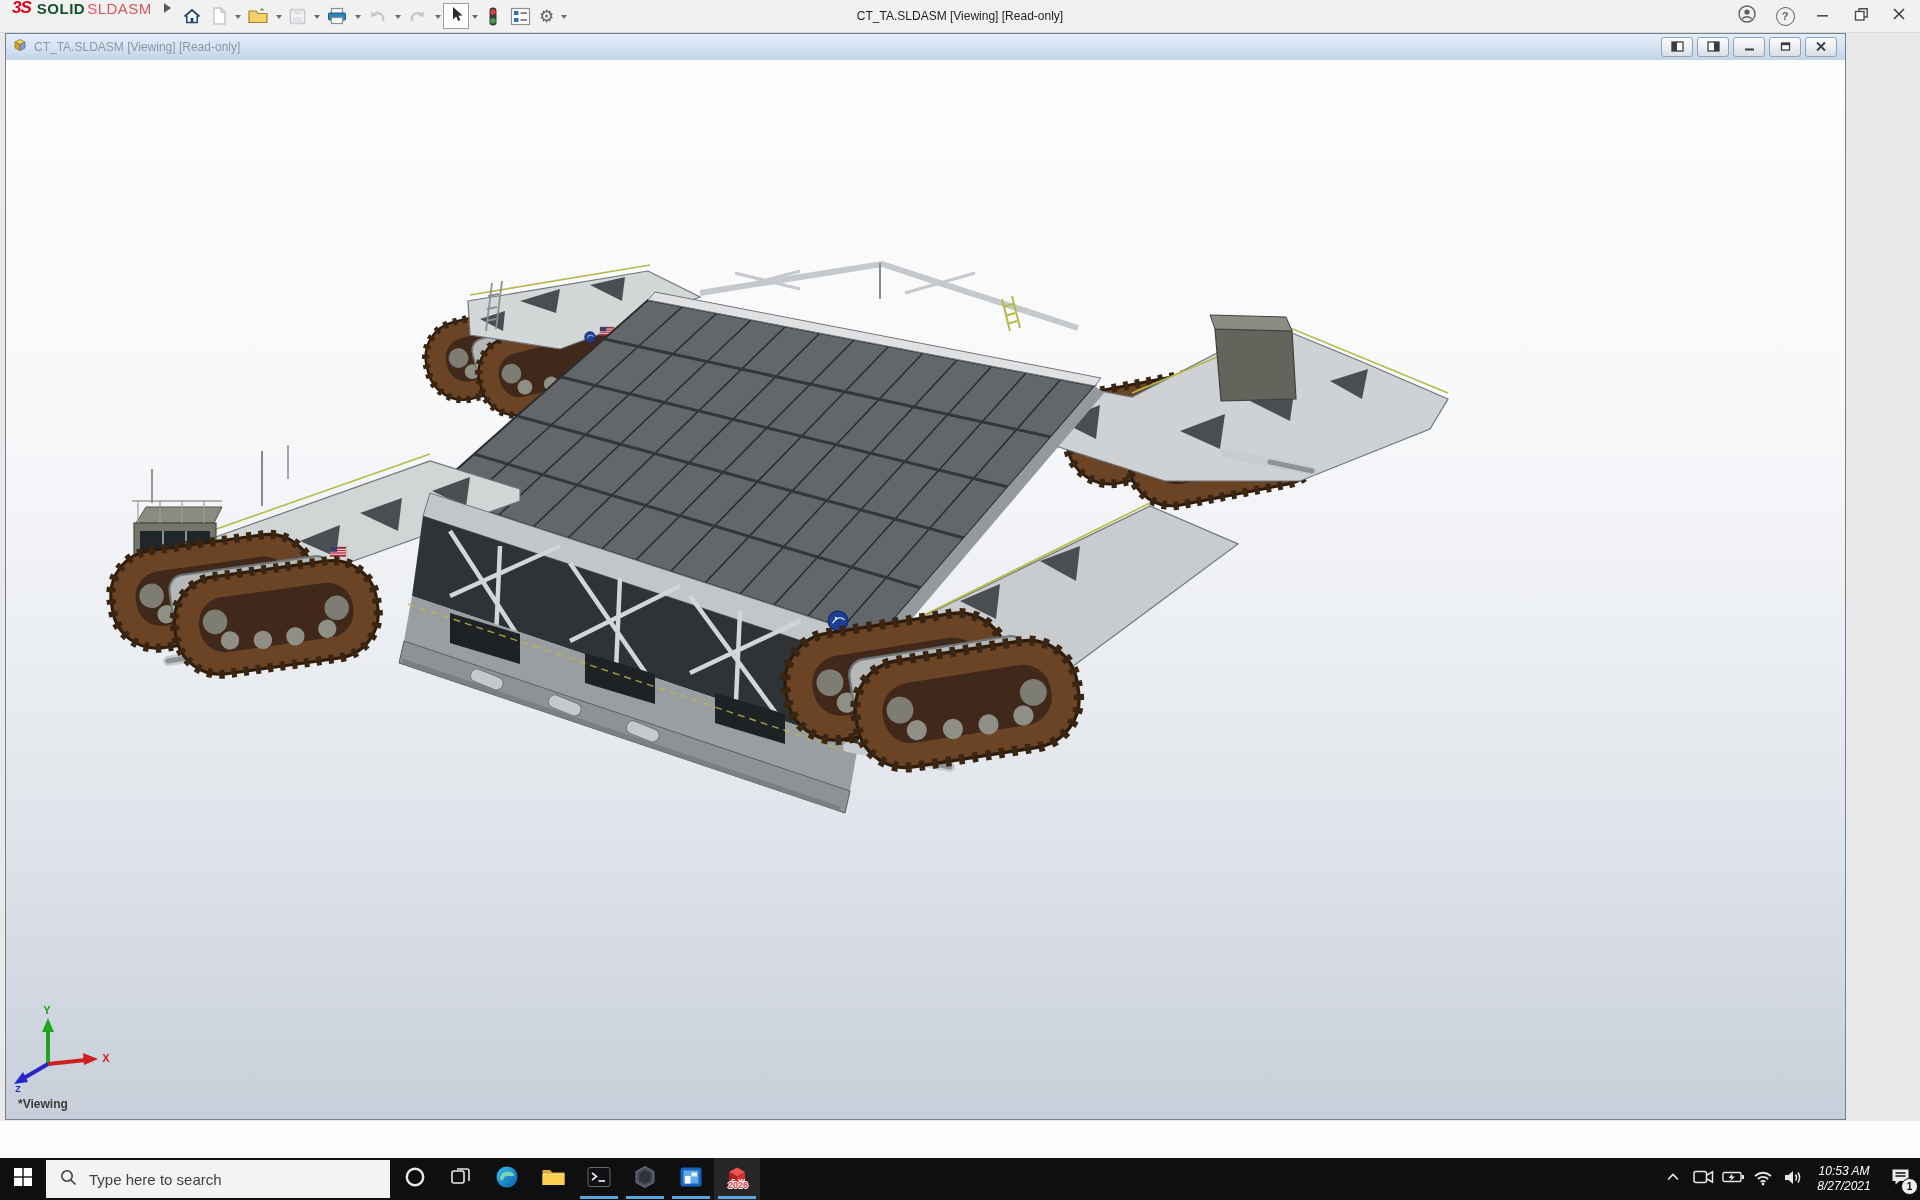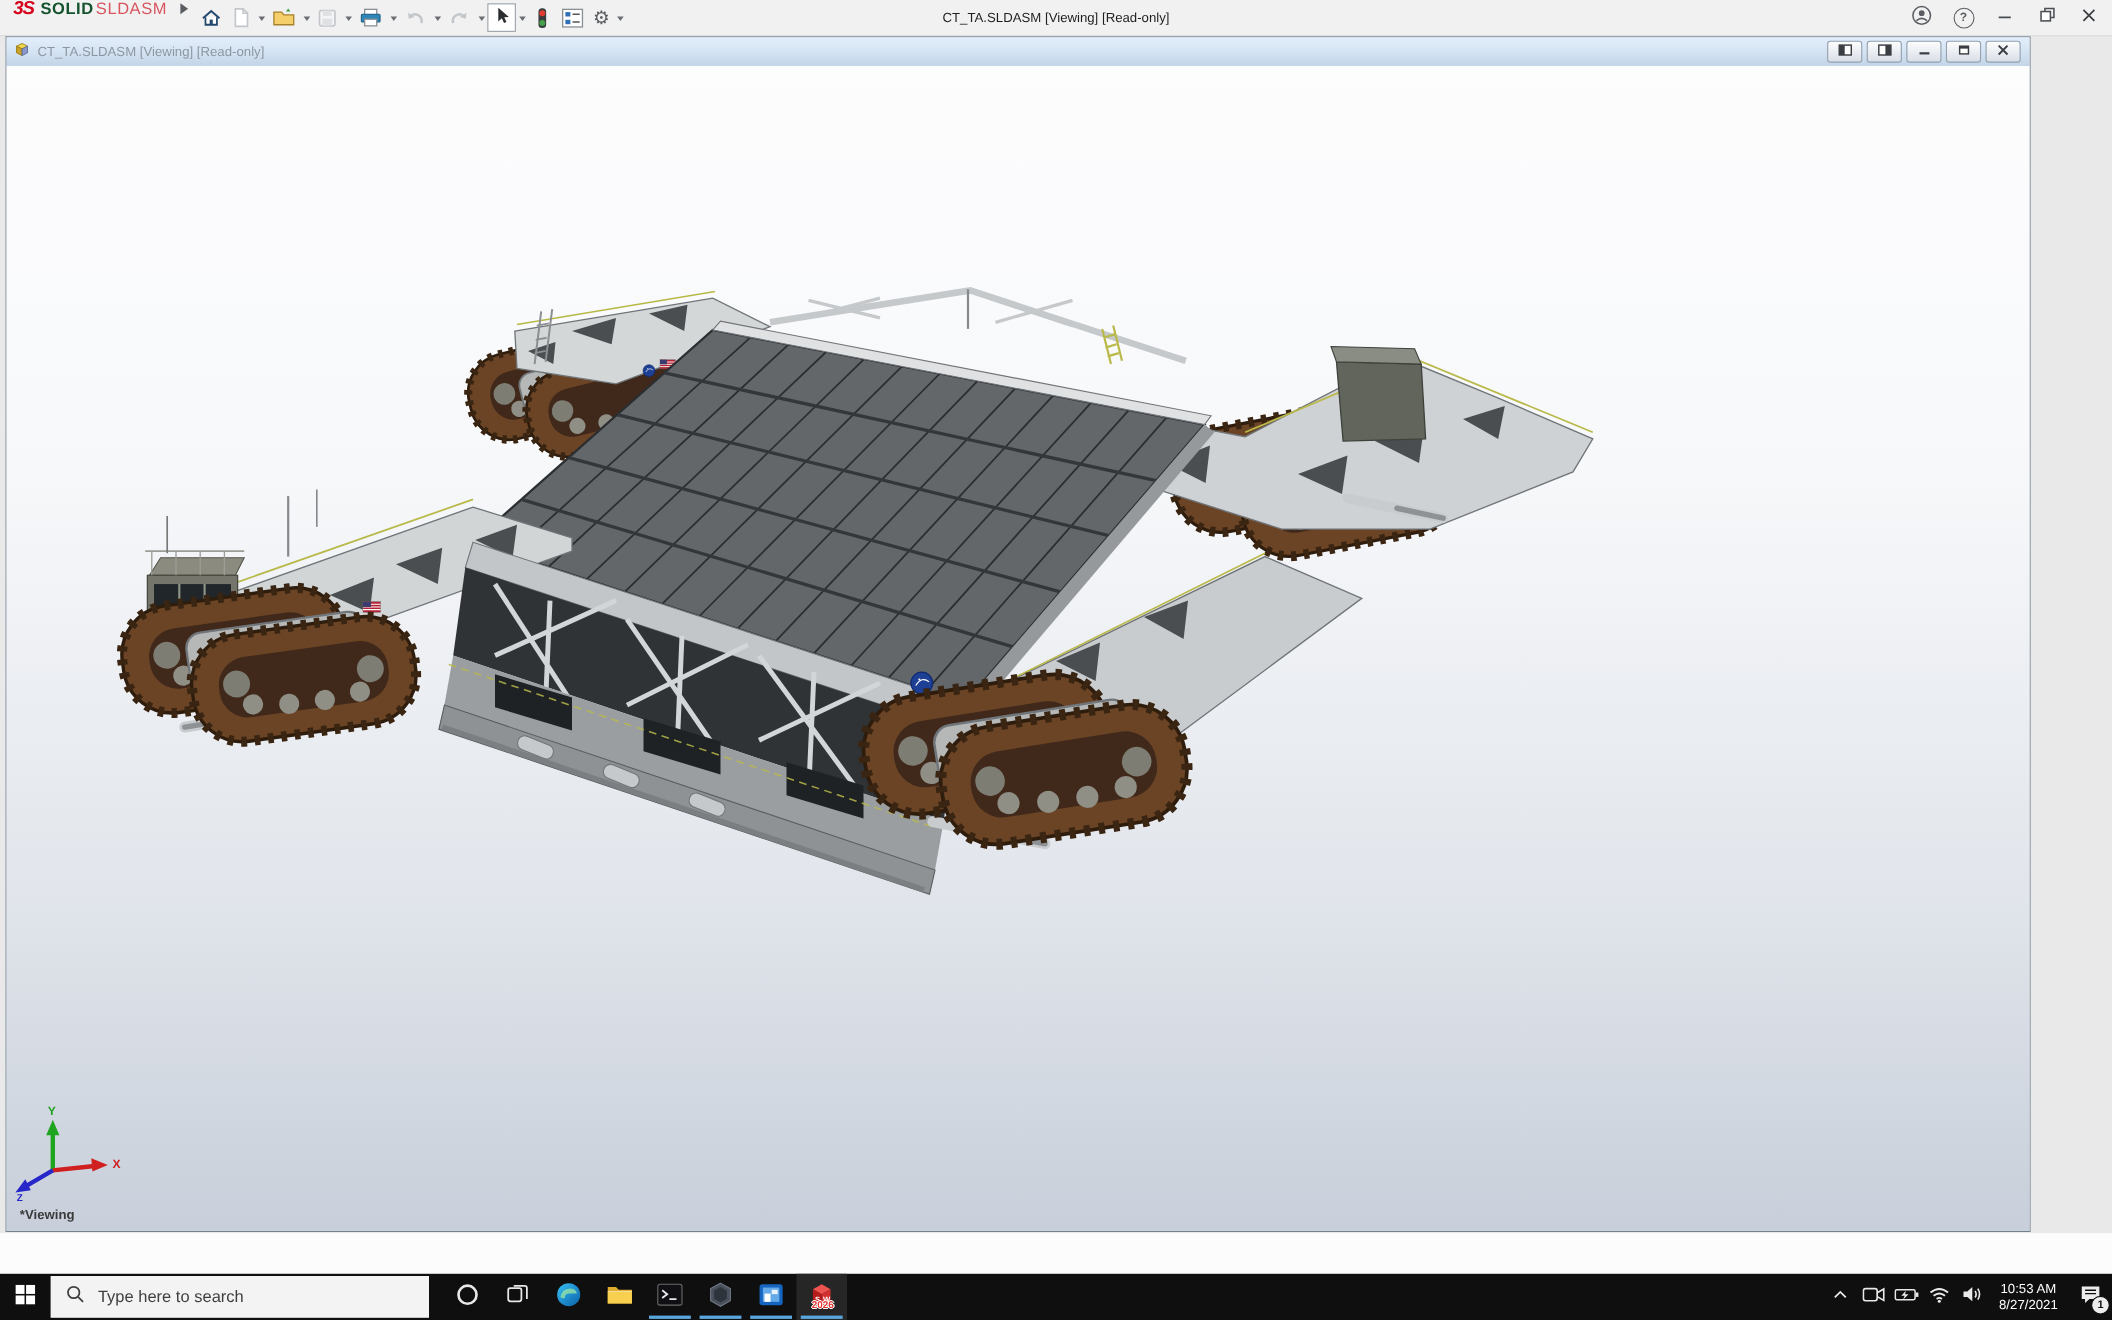--- a/index.html
+++ b/index.html
@@ -33,28 +33,28 @@
   .canvas{position:absolute;left:0;top:26px;right:0;bottom:0;
           background:linear-gradient(180deg,#fdfdfe 0%,#f7f8fa 35%,#e2e6ec 70%,#c8cfda 100%);overflow:hidden;}
   .canvas svg.scene{position:absolute;left:0;top:0;}
   .dimetric{position:absolute;left:12px;bottom:8px;font-size:12px;font-weight:bold;color:#3a3a3a;}
   .bottomstrip{position:absolute;left:0;top:1121px;width:1920px;height:37px;background:#fcfcfc;}
   
   .taskbar{position:absolute;left:0;top:1158px;width:1920px;height:42px;background:#0f0f0f;display:flex;align-items:center;}
   .tk-btn{width:46px;height:42px;display:flex;align-items:center;justify-content:center;position:relative;flex:none;}
   .tk-btn.active::after{content:"";position:absolute;left:4px;right:4px;bottom:1px;height:3px;background:#5aa7e0;}
   .tk-btn.current{background:#262626;}
-  .searchbox{width:344px;height:38px;background:#f3f3f3;display:flex;align-items:center;flex:none;margin-right:12px;}
+  .searchbox{width:344px;height:38px;background:#f3f3f3;display:flex;align-items:center;flex:none;margin-right:2px;}
   .searchbox input{border:none;background:transparent;outline:none;font-size:15px;color:#3a3a3a;width:250px;font-family:"Liberation Sans",sans-serif;}
   .searchbox input::placeholder{color:#3f3f3f;opacity:1;}
   .sw-year{position:absolute;right:2px;bottom:4px;font-size:9px;font-weight:bold;color:#e53935;
            text-shadow:-1px 0 #fff,1px 0 #fff,0 -1px #fff,0 1px #fff;}
   .tray{margin-left:auto;display:flex;align-items:center;height:42px;}
   .tray .ticon{width:30px;height:42px;display:flex;align-items:center;justify-content:center;flex:none;}
-  .clock{width:72px;text-align:center;color:#fff;font-size:12px;line-height:15px;flex:none;}
+  .clock{width:72px;text-align:center;color:#fff;font-size:12px;line-height:15px;flex:none;font-style:italic;}
   .action{position:relative;width:40px;height:42px;display:flex;align-items:center;justify-content:center;flex:none;}
   .badge{position:absolute;right:2px;bottom:5px;width:15px;height:15px;border-radius:50%;background:#ececec;
          color:#111;font-size:10px;font-weight:bold;display:flex;align-items:center;justify-content:center;border:1px solid #0f0f0f;}
 </style>
 </head>
 <body>
 
 <div class="appbar">
   <div class="logo">
     <span class="mark">3S</span>

